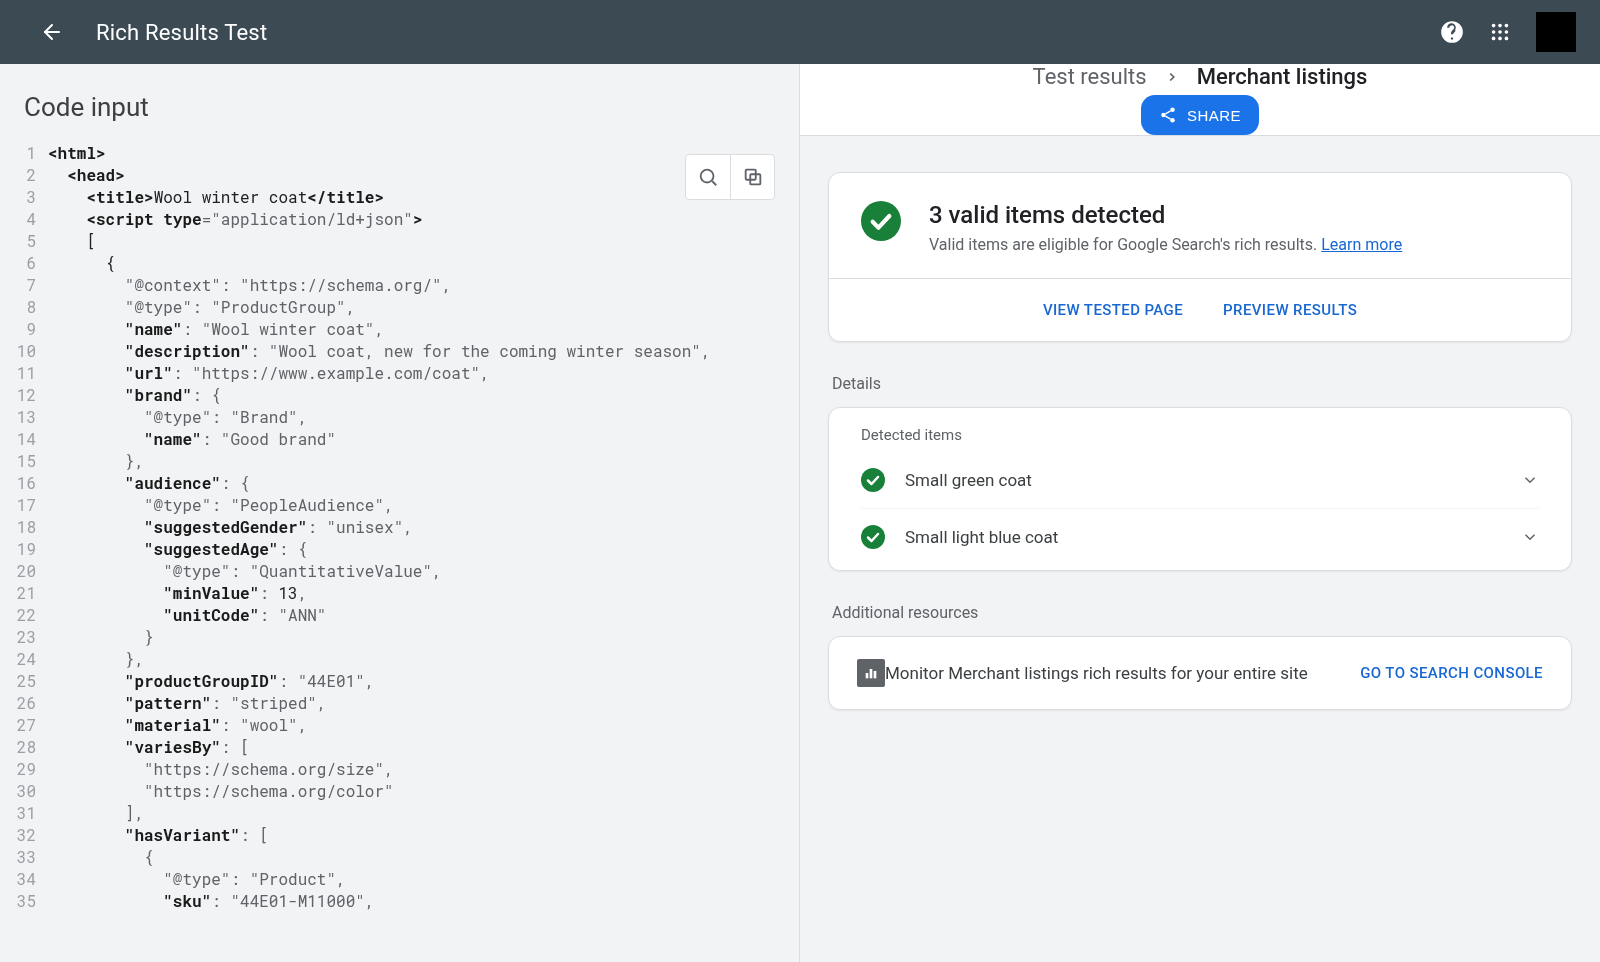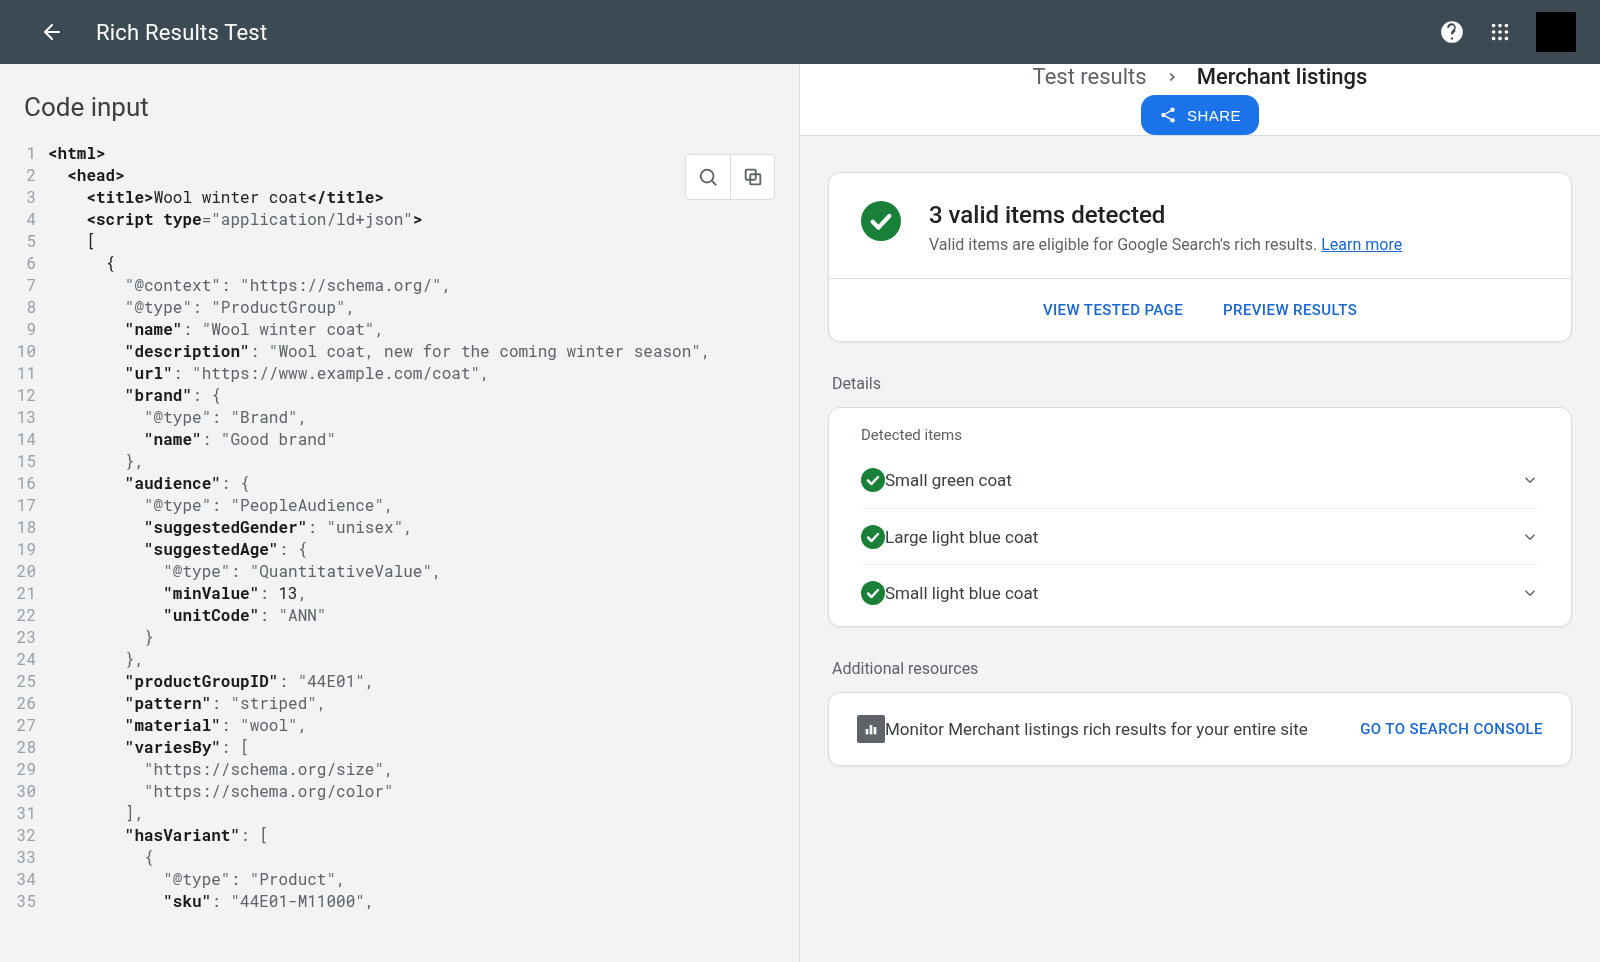--- a/index.html
+++ b/index.html
@@ -68,21 +68,21 @@
   .summary-title{font-size:24px;font-weight:500;color:#202124;margin-bottom:6px;}
   .summary-sub{font-size:16px;color:var(--text-muted);}
   .summary-sub .lm{color:var(--blue-text);text-decoration:underline;cursor:pointer;}
   .summary-actions{border-top:1px solid var(--border);display:flex;justify-content:center;gap:40px;padding:22px 0;}
   .flat-btn{color:var(--blue-text);font-size:15px;font-weight:500;letter-spacing:.4px;cursor:pointer;}
 
   .section-label{font-size:16px;color:var(--text-muted);margin:32px 4px 14px 4px;}
 
   .items-card{padding:18px 32px 6px 32px;}
   .items-head{font-size:15px;color:var(--text-muted);margin-bottom:8px;}
-  .item-row{display:flex;align-items:center;height:56px;border-top:1px solid #f1f3f4;}
+  .item-row{display:flex;align-items:center;gap:20px;height:56px;border-top:1px solid #f1f3f4;}
   .item-row:first-of-type{border-top:none;}
   .row-check{width:24px;height:24px;flex-shrink:0;}
   .row-label{flex:1;font-size:17px;color:#3c4043;}
   .row-chev{color:var(--text-muted);}
 
   .resource-card{display:flex;align-items:center;padding:22px 28px;}
   .resource-icon{width:28px;height:28px;background:#5f6368;border-radius:2px;display:flex;align-items:center;justify-content:center;flex-shrink:0;}
   .resource-text{font-size:17px;color:#3c4043;flex:1;}
   .resource-link{color:var(--blue-text);font-size:15px;font-weight:500;letter-spacing:.4px;white-space:nowrap;cursor:pointer;}
 
@@ -344,30 +344,20 @@
                 <div class="row-label">Small green coat</div>
                 <svg class="row-chev" width="18" height="18" viewBox="0 0 24 24" fill="none" stroke="#5f6368" stroke-width="2">
                   <polyline points="6 9 12 15 18 9"></polyline>
                 </svg>
               </div>
               <div class="item-row">
                 <svg class="row-check" viewBox="0 0 24 24">
                   <circle cx="12" cy="12" r="12" fill="#188038"></circle>
                   <polyline points="7 12.5 10.5 16 17 9" fill="none" stroke="#fff" stroke-width="2.5" stroke-linecap="round" stroke-linejoin="round"></polyline>
                 </svg>
-                <div class="row-label">Large light blue coat</div>
-                <svg class="row-chev" width="18" height="18" viewBox="0 0 24 24" fill="none" stroke="#5f6368" stroke-width="2">
-                  <polyline points="6 9 12 15 18 9"></polyline>
-                </svg>
-              </div>
-              <div class="item-row">
-                <svg class="row-check" viewBox="0 0 24 24">
-                  <circle cx="12" cy="12" r="12" fill="#188038"></circle>
-                  <polyline points="7 12.5 10.5 16 17 9" fill="none" stroke="#fff" stroke-width="2.5" stroke-linecap="round" stroke-linejoin="round"></polyline>
-                </svg>
                 <div class="row-label">Small light blue coat</div>
                 <svg class="row-chev" width="18" height="18" viewBox="0 0 24 24" fill="none" stroke="#5f6368" stroke-width="2">
                   <polyline points="6 9 12 15 18 9"></polyline>
                 </svg>
               </div>
             </div>
         </div>
 
         <div class="section-label">Additional resources</div>
         <div class="card resource-card">

